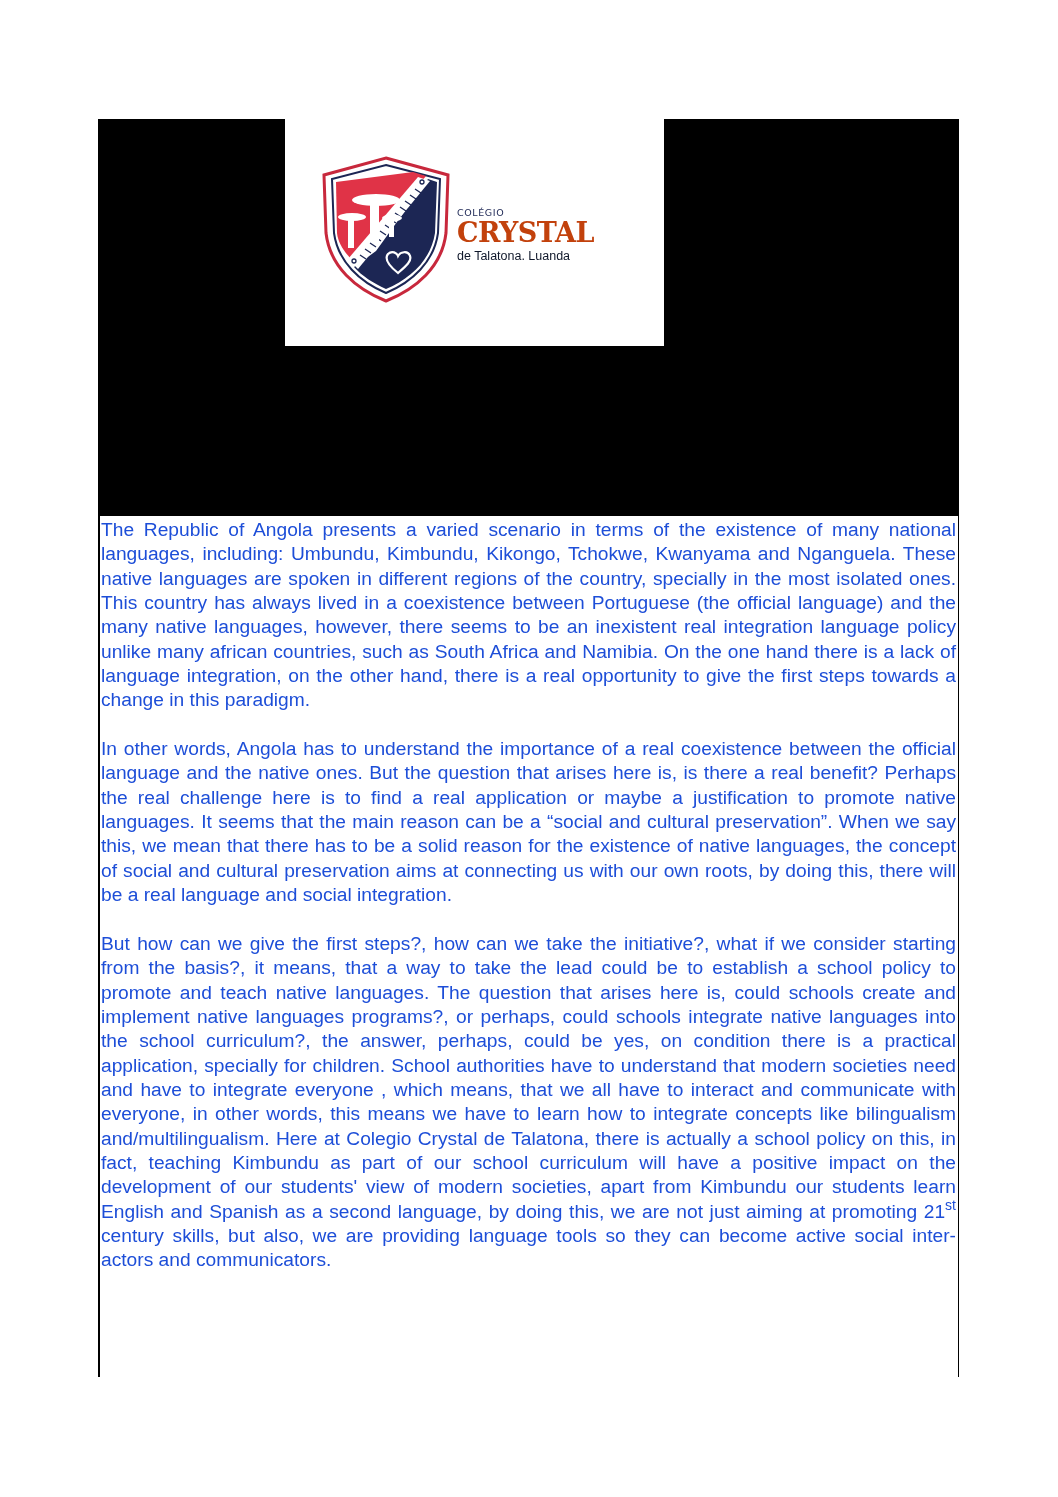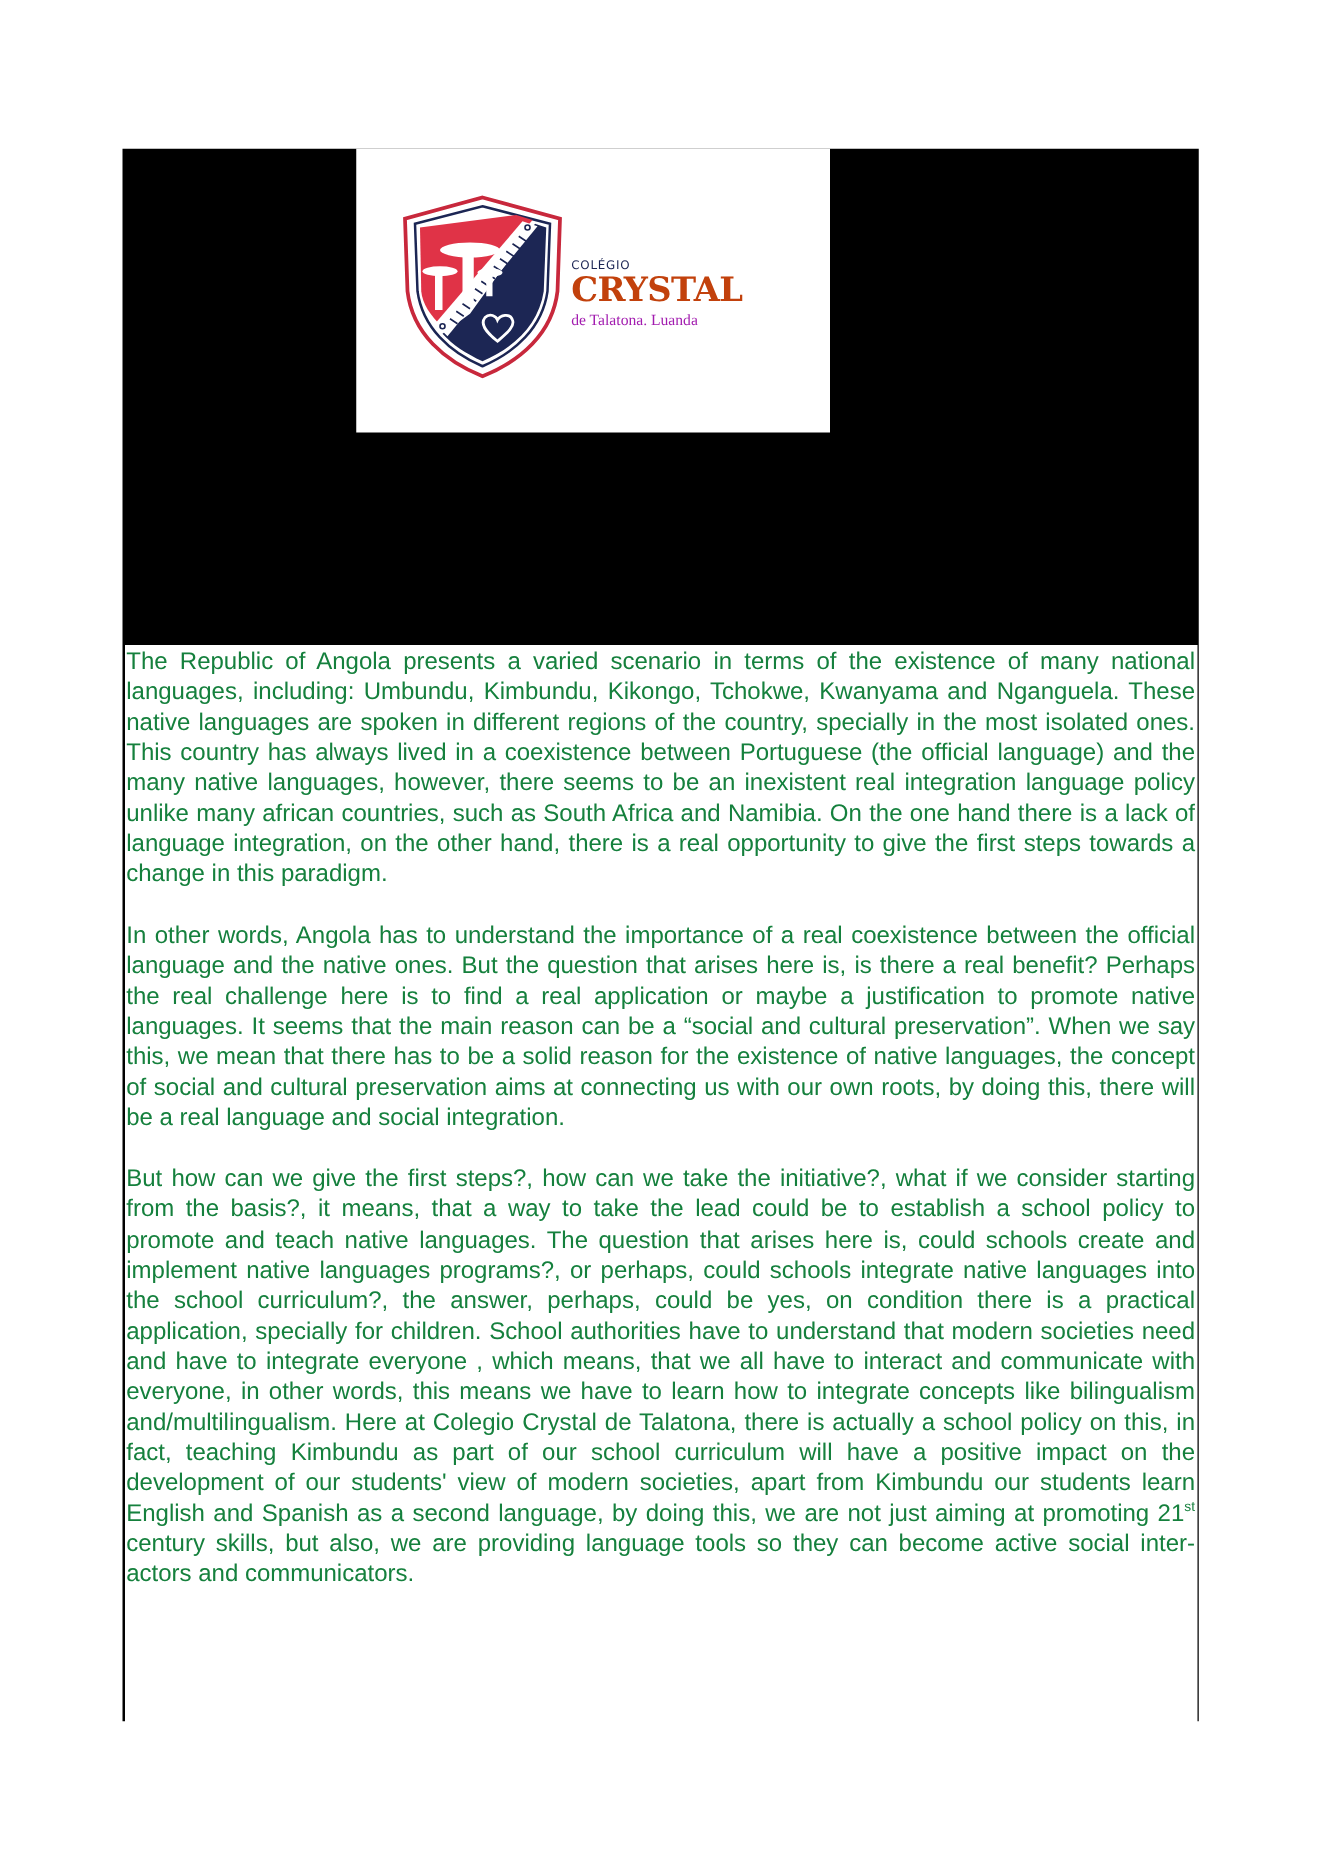--- a/index.html
+++ b/index.html
@@ -18,38 +18,38 @@
   .logo-text { position: absolute; left: 172px; top: 88px; color: #1c2654; }
   .logo-small {
     font-family: "DejaVu Sans", sans-serif; font-size: 9.5px; letter-spacing: 0.6px;
     line-height: 11px; display: block; color: #1c2654;
   }
   .logo-big {
     font-family: "DejaVu Serif", serif; font-weight: bold; font-size: 27px; line-height: 30px;
     display: block; letter-spacing: -0.5px; color: #c2410c;
   }
   .logo-sub {
-    font-family: Liberation Serif, serif; font-size: 12.5px; line-height: 16px;
-    display: block; color: #a21caf;
+    font-family: Liberation Sans, sans-serif; font-size: 12.5px; line-height: 16px;
+    display: block; color: #0f172a;
   }
 
   .frame-left {
     position: absolute; left: 98px; top: 516px; width: 2px; height: 861px; background: #000;
   }
   .frame-right {
     position: absolute; left: 958px; top: 516px; width: 1px; height: 861px; background: #000;
   }
 
   .content {
     position: absolute; left: 101px; top: 518px; width: 855px;
     font-family: "Liberation Sans", sans-serif; font-size: 19.2px; line-height: 24.35px;
-    color: #15803d; text-align: justify;
+    color: #1d4ed8; text-align: justify;
   }
   .content p { margin: 0 0 24.35px 0; }
-  .content sup { font-size: 11px; line-height: 0; vertical-align: 8px; }
+  .content sup { font-size: 14px; line-height: 0; vertical-align: 8px; }
 </style>
 </head>
 <body>
 
 <div class="page">
 
   <div class="black-block"></div>
 
   <div class="logo-box">
     <svg class="logo-shield" viewBox="0 0 136 148">

